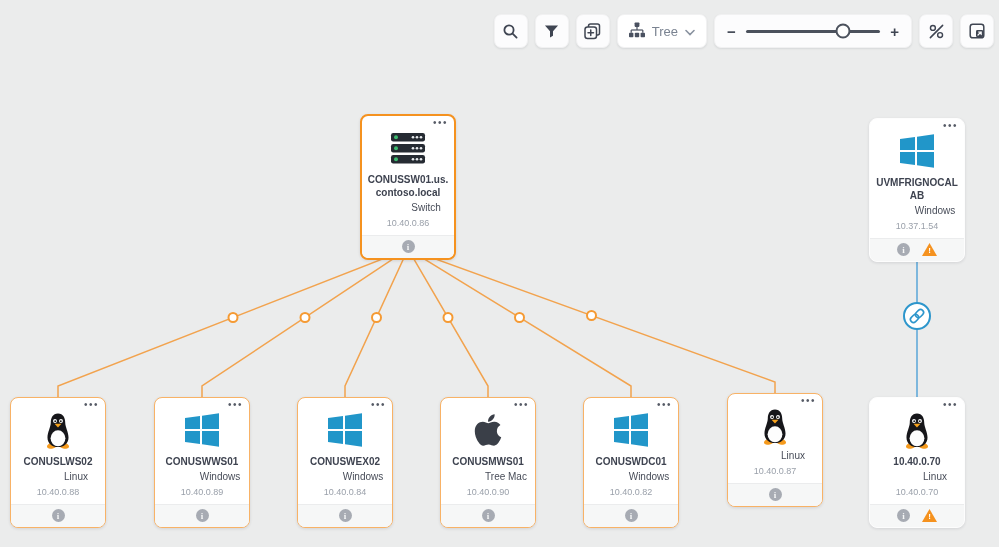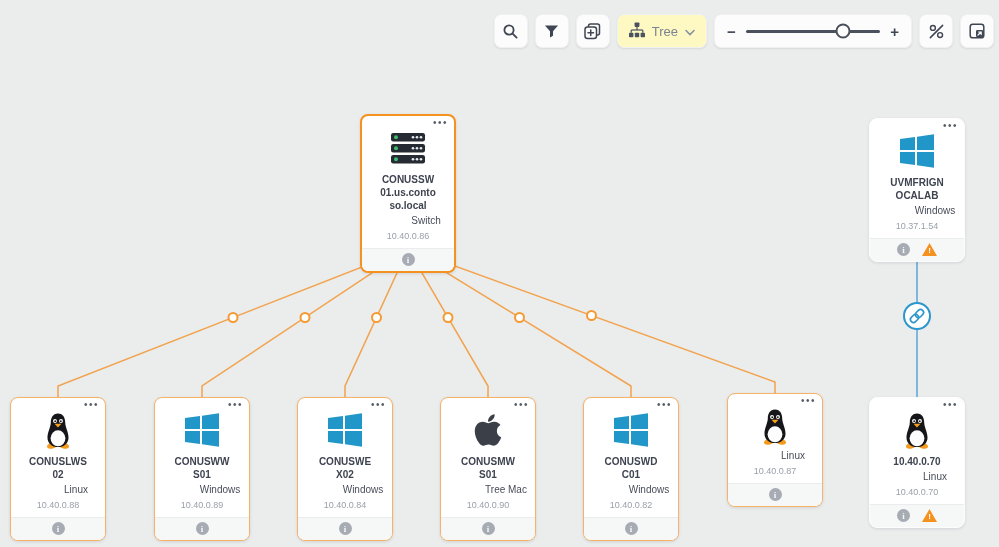--- a/index.html
+++ b/index.html
@@ -10,21 +10,21 @@
   }
   
   .toolbar { position:absolute; top:14px; right:5px; display:flex; gap:7px; align-items:center; z-index:5; }
   .tbtn {
     width:34px; height:34px; background:#fcfcfd; border:1px solid #f1f1f2; border-radius:7px;
     display:flex; align-items:center; justify-content:center; cursor:pointer;
     box-shadow:0 1px 2px rgba(40,45,60,.10);
   }
   .tbtn svg { display:block; }
   .dropdown {
-    height:34px; background:#fef9c3; border:1px solid #f1f1f2; border-radius:7px;
+    height:34px; background:#ffffff; border:1px solid #f1f1f2; border-radius:7px;
     display:flex; align-items:center; gap:7px; padding:0 11px; cursor:pointer;
     box-shadow:0 1px 2px rgba(40,45,60,.10); color:#7a8391; font-size:13px;
   }
   .sliderbox {
     height:34px; width:198px; background:#fcfcfd; border:1px solid #f1f1f2; border-radius:7px;
     display:flex; align-items:center; gap:10px; padding:0 12px;
     box-shadow:0 1px 2px rgba(40,45,60,.10);
   }
   .zoomsign { color:#3f4552; font-weight:bold; font-size:15px; line-height:1; cursor:pointer; }
   .track { position:relative; flex:1; height:3px; background:#4b515c; border-radius:2px; }
@@ -36,21 +36,21 @@
   #nodes-layer { position:absolute; inset:0; z-index:2; }
   .node {
     position:absolute; width:96px; background:#fff; border:1px solid #fdfdfd; border-radius:8px;
     box-shadow:0 1px 3px rgba(40,45,60,.12); text-align:center; cursor:pointer;
   }
   .node.selected { border:2px solid #f5921f; }
   .node.outlined { border:1px solid #f8b express; }
   .node.outlined { border:1px solid #f8b266; }
   .menu-dots { position:absolute; top:1px; right:6px; color:#565b66; font-size:10px; letter-spacing:1.5px; cursor:pointer; }
   .node-iconwrap { margin:15px auto 2px; height:38px; display:flex; align-items:center; justify-content:center; }
-  .node-name { font-size:10px; font-weight:bold; color:#3e4350; line-height:1.3; padding:2px 18px 0; word-break:break-all; }
+  .node-name { font-size:10px; font-weight:bold; color:#3e4350; line-height:1.3; padding:2px 4px 0; word-break:break-all; }
   .node-os { font-size:10px; color:#474c58; margin-top:3px;margin-left:36px; }
   .node-ip { font-size:9px; color:#9aa0aa; margin:5px 16px 7px; }
   .node-footer {
     background:#f6f7f7; border-top:1px solid #ebeced; border-radius:0 0 7px 7px;
     padding:4px 0 5px; display:flex; align-items:center; justify-content:center; gap:12px;
   }
   .info-badge {
     width:13px; height:13px; border-radius:50%; background:#a7abb3; color:#f6f7f7;
     font-size:9px; font-weight:bold; font-family:"Liberation Serif",serif;
     display:inline-flex; align-items:center; justify-content:center; cursor:pointer;

